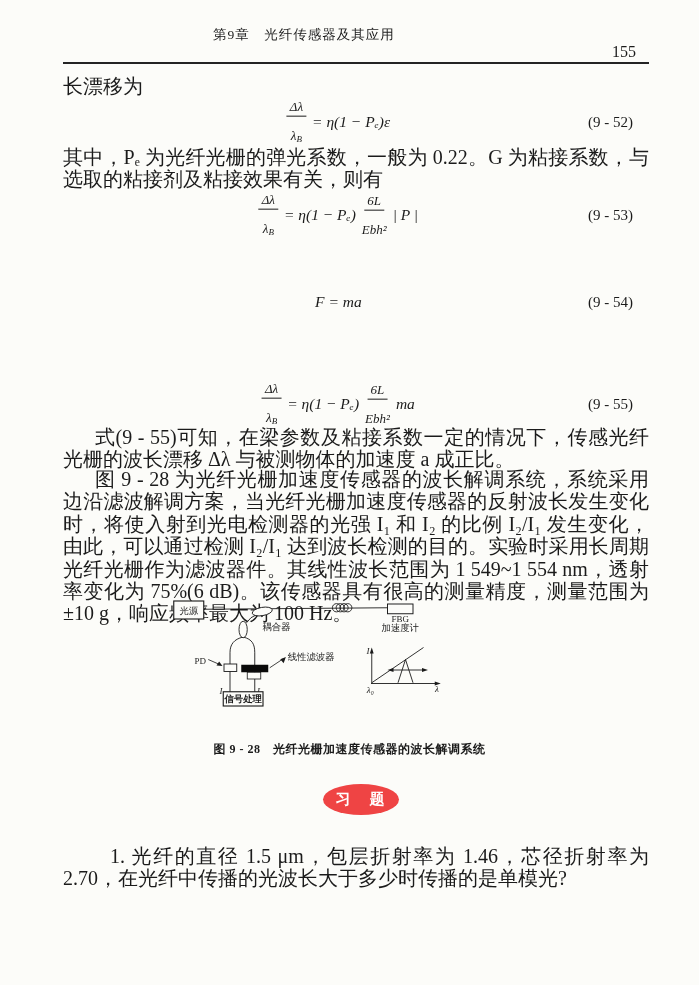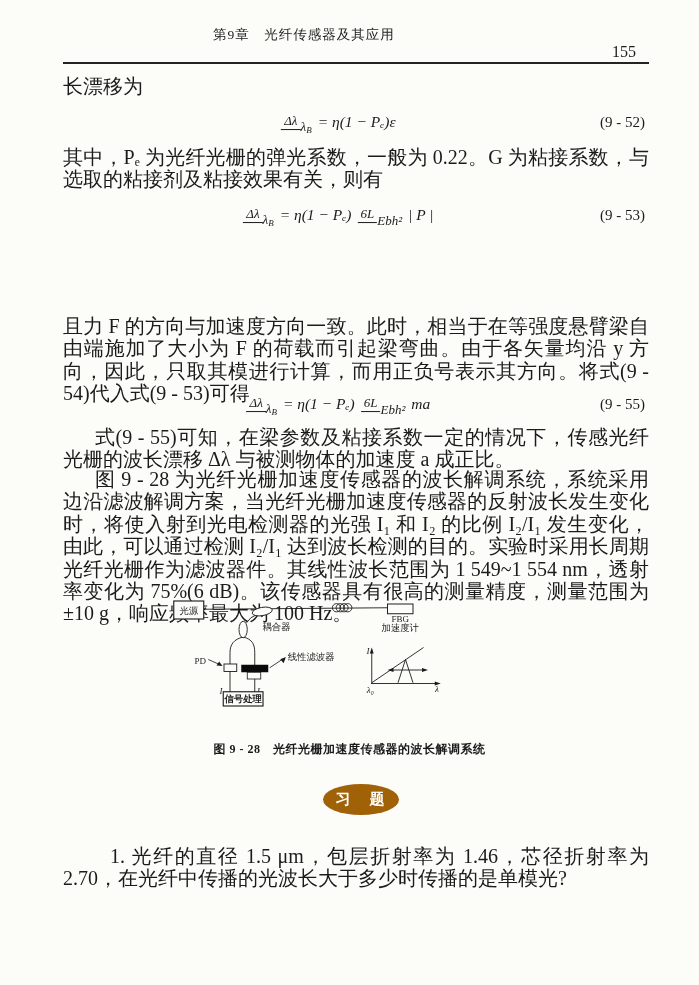--- a/index.html
+++ b/index.html
@@ -20,36 +20,36 @@
   .indent{text-indent:32px;}
   .indent-lg{text-indent:47px;}
   .equation{left:63px; width:586px;}
   .eq-content{
     position:absolute; left:47%; transform:translateX(-50%);
     top:50%; margin-top:0; transform:translate(-50%,-50%);
     display:flex; align-items:center; gap:6px; white-space:nowrap;
     font-style:italic; font-size:15.5px;
   }
   .eq-tag{
-    position:absolute; right:4px; top:50%; transform:translateY(-50%);
+    position:absolute; right:16px; top:50%; transform:translateY(-50%);
     font-size:15px; font-style:normal;
   }
-  .frac{display:inline-flex; flex-direction:row; align-items:center; font-size:13px; line-height:1.1;justify-content:space-between;}
+  .frac{display:inline-flex; flex-direction:column; align-items:center; font-size:13px; line-height:1.1;justify-content:space-between;}
   .frac .ft{border-bottom:1.2px solid #1b1b1b; padding:0 3px 1.5px;}
   .frac .fb{padding-top:12px;}
   .frac sub{font-size:9px; vertical-align:-2px;}
   .eq-h38{height:38px;}
   .eq-h22{height:22px;}
   .fig-caption{
     left:0; top:741px; width:699px; text-align:center;
     font-size:12px; font-weight:bold; letter-spacing:0.5px;
   }
   .badge{
     left:323px; top:784px; width:76px; height:31px;
-    background:#a16207; border-radius:50%;
+    background:#ef4444; border-radius:50%;
     display:flex; align-items:center; justify-content:center;
     color:#ffffff; font-size:15px; font-weight:bold; letter-spacing:2px;
   }
   svg text{
     font-family:"Liberation Serif","DejaVu Serif",serif;
     fill:#1b1b1b;
   }
   .svg-cn{font-size:12.5px;}
   .svg-lat{font-size:12px; font-style:italic;}
   .svg-lat-up{font-size:12px;}
@@ -88,22 +88,27 @@
       <span class="frac">
         <span class="ft">6L</span>
         <span class="fb">Ebh²</span>
       </span>
       <span>| P |</span>
     </span>
     <span class="eq-tag">(9 - 53)</span>
   </div>
 
 
+  <div class="abs equation eq-h22" style="top:291px">
+    <span class="eq-content">
+      <span>F = ma</span>
+    </span>
+    <span class="eq-tag">(9 - 54)</span>
+  </div>
 
-  <div class="abs para" style="top:315px">且力 F 的方向与加速度方向一致。此时，相当于在等强度悬臂梁自由端施加了大小为 F 的荷载而引起梁弯曲。由于各矢量均沿 y 方向，因此，只取其模进行计算，而用正负号表示其方向。将式(9 - 54)代入式(9 - 53)可得</div>
 
   <div class="abs equation eq-h38" style="top:385px">
     <span class="eq-content">
       <span class="frac">
         <span class="ft">Δλ</span>
         <span class="fb"><span>λ</span><sub>B</sub></span>
       </span>
       <span>= η(1 − Pₑ)</span>
       <span class="frac">
         <span class="ft">6L</span>

